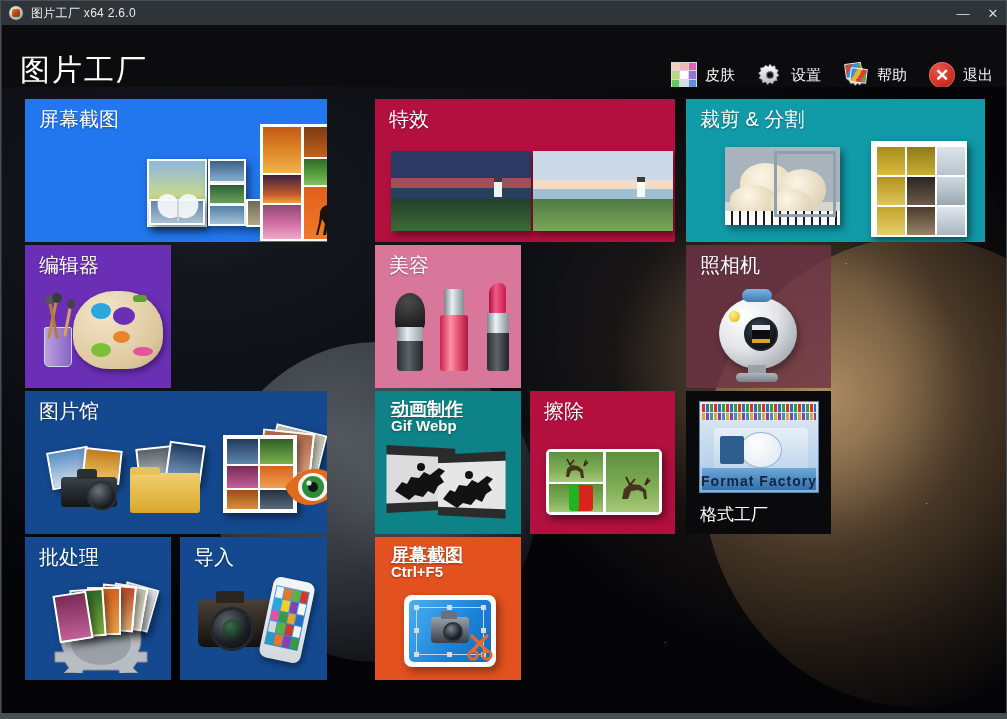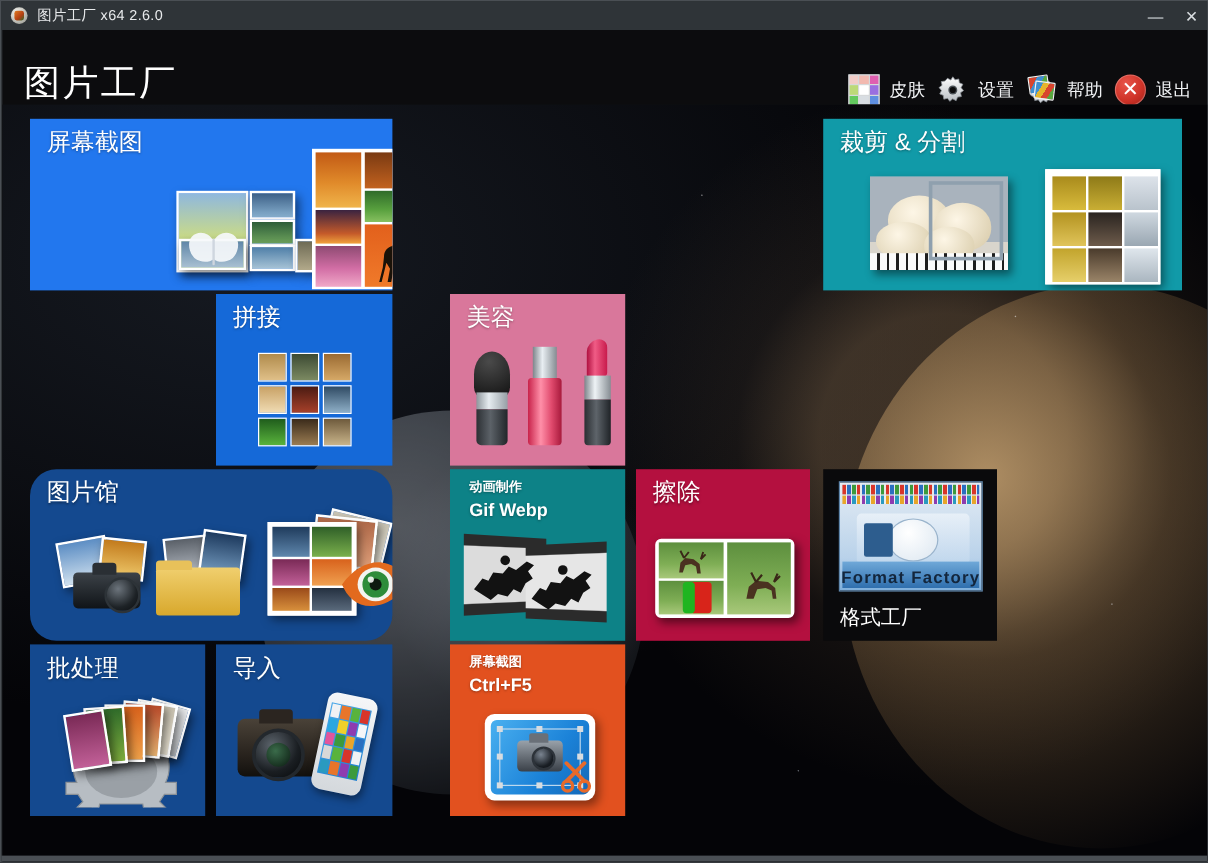--- a/index.html
+++ b/index.html
@@ -21,21 +21,21 @@
   .tb-title{ color:#e8eaec; font-size:12px; letter-spacing:.3px; }
   .tb-spacer{ flex:1 1 auto; }
   .tb-btn{ width:30px; height:24px; display:flex; align-items:center; justify-content:center;
            color:#d8dcdf; font-size:13px; line-height:1; }
 
   
   .header{ position:absolute; left:1px; top:24px; width:1005px; height:62px;
            background:#0c0c0e; }
   .app-title{ position:absolute; left:18px; top:30px; font-size:30px; color:#ffffff;
               letter-spacing:2px; line-height:1; }
-  .tools{ position:absolute; right:14px; top:36px; display:flex; align-items:center; gap:9px; }
+  .tools{ position:absolute; right:14px; top:36px; display:flex; align-items:center; gap:21px;font-family:Liberation Serif, serif; }
   .tool{ display:flex; align-items:center; gap:7px; cursor:pointer; }
   .tool-label{ color:#f0f2f4; font-size:15px; white-space:nowrap; }
 
   .ico{ width:28px; height:28px; position:relative; flex:0 0 auto; }
   
   .ico-skin{ width:26px; height:26px; display:grid; grid-template-columns:repeat(3,1fr);
              grid-template-rows:repeat(3,1fr); border:1px solid #d6d8da; background:#d6d8da; gap:1px; }
   .ico-skin i{ display:block; }
   
   .gear{ position:absolute; left:1px; top:1px; width:26px; height:26px; }
@@ -73,21 +73,21 @@
        radial-gradient(1px 1px at 66% 88%, #cfd8e3, transparent),
        radial-gradient(1px 1px at 84% 28%, #fff, transparent),
        radial-gradient(1px 1px at 92% 66%, #e6ecf3, transparent),
        radial-gradient(1px 1px at 7% 55%, #fff, transparent),
        radial-gradient(1px 1px at 47% 41%, #d9e2ec, transparent);}
 
   
   .tile{ position:absolute; overflow:hidden; cursor:pointer; }
   .tile-label{ position:absolute; left:14px; top:9px; color:#fff; font-size:20px;
                line-height:1.1; text-shadow:0 1px 2px rgba(0,0,0,.35); white-space:nowrap; }
-  .tile-label.sm3{ font-size:11px; top:9px; left:16px; font-weight:bold; }
+  .tile-label.sm3{ font-size:18px; top:9px; left:16px; font-weight:bold;text-decoration:underline; }
   .tile-label.sm4{ font-size:15px; top:27px; left:16px; font-weight:bold; }
   .tile-caption{ position:absolute; left:14px; bottom:8px; color:#fff; font-size:17px; }
 
   
   .ph{ position:absolute; background-size:cover; }
   .shadow{ box-shadow:3px 4px 7px rgba(0,0,0,.45); }
   .forest{ background:linear-gradient(#2f6b2a,#58a03e 60%,#87c060); }
   .autumn{ background:linear-gradient(#c25a15,#e08a2a 55%,#f0b44b); }
   .pinkf{ background:linear-gradient(#8e4a72,#d26ea5 55%,#f0a8c8); }
   .grass{ background:linear-gradient(#5d8f3e,#7fae55 60%,#a8c87a); }
@@ -211,20 +211,33 @@
         <div class="ph forest" style="left:279px; top:60px; width:38px; height:26px;"></div>
         <div class="ph" style="left:238px; top:76px; width:38px; height:28px; background:linear-gradient(#3a2340,#c45a2a 70%,#f0a23c);"></div>
         <div class="ph pinkf" style="left:238px; top:106px; width:38px; height:34px;"></div>
         <div class="ph" style="left:279px; top:88px; width:38px; height:52px; background:linear-gradient(#e2601c,#f07a2a);"></div>
         <svg style="position:absolute;left:288px;top:98px;" width="24" height="40" viewBox="0 0 24 40">
           <path fill="#1a1208" d="M17 2c2 0 3 2 3 4l-1 6-3 6-1 10-2 10h-3l2-11-3-5-2 8-2 8H3l3-12 1-9c0-5 3-8 7-9l3-6z"></path>
         </svg>
       </div>
     </div>
 
+    <div class="tile" style="left:373px; top:12px; width:300px; height:143px; background:#b4103f;">
+      <div class="tile-label">特效</div>
+      <div>
+        <div class="ph shadow" style="left:16px; top:52px; width:140px; height:80px;
+             background:linear-gradient(#2c3a63 0 34%,#a34f57 34% 46%,#27405c 46% 66%,#1b2a22 66% 100%);"></div>
+        <div class="ph" style="left:16px; top:100px; width:140px; height:32px; background:linear-gradient(#24402a,#3d6b35);"></div>
+        <div class="ph shadow" style="left:158px; top:52px; width:140px; height:80px;
+             background:linear-gradient(#cbd8e6 0 36%,#f0dcc9 36% 48%,#9fc0d4 48% 66%,#47683f 66% 100%);"></div>
+        <div class="ph" style="left:158px; top:100px; width:140px; height:32px; background:linear-gradient(#4e7a42,#7aa858);"></div>
+        <div style="position:absolute;left:119px;top:78px;width:8px;height:20px;background:#f1f1ee;border-top:5px solid #3b3b3b;"></div>
+        <div style="position:absolute;left:262px;top:78px;width:8px;height:20px;background:#fbfbf8;border-top:5px solid #3b3b3b;"></div>
+      </div>
+    </div>
 
     <div class="tile" style="left:684px; top:12px; width:299px; height:143px; background:#119aa8;">
       <div class="tile-label">裁剪 &amp; 分割</div>
       <div>
         <div class="ph shadow" style="left:39px; top:48px; width:115px; height:78px;
              background:linear-gradient(#a9b3bd 0 70%,#d9d5cc 70% 100%);"></div>
         <div style="position:absolute;left:54px;top:64px;width:52px;height:40px;border-radius:50% 50% 45% 45%;
              background:radial-gradient(circle at 40% 35%,#fdf6e6,#ddd0b0);"></div>
         <div style="position:absolute;left:92px;top:70px;width:48px;height:40px;border-radius:50% 50% 45% 45%;
              background:radial-gradient(circle at 40% 35%,#fdf6e6,#d6c8a6);"></div>
@@ -243,35 +256,47 @@
           <span style="position:absolute;left:4px;top:34px;width:28px;height:28px;background:linear-gradient(#b39320,#e0c45a);"></span>
           <span style="position:absolute;left:34px;top:34px;width:28px;height:28px;background:linear-gradient(#2a2420,#6d5b4b);"></span>
           <span style="position:absolute;left:64px;top:34px;width:28px;height:28px;background:linear-gradient(#cfd8e0,#9aa7b2);"></span>
           <span style="position:absolute;left:4px;top:64px;width:28px;height:28px;background:linear-gradient(#c2a42c,#e6cf6a);"></span>
           <span style="position:absolute;left:34px;top:64px;width:28px;height:28px;background:linear-gradient(#4a3b2c,#9a8468);"></span>
           <span style="position:absolute;left:64px;top:64px;width:28px;height:28px;background:linear-gradient(#dfe6ec,#aab6c0);"></span>
         </div>
       </div>
     </div>
 
-
-    <div class="tile" style="left:178px; top:158px; width:147px; height:143px; background:#1569d8;">
-      <div class="tile-label">拼接</div>
-      <div style="position:absolute;left:35px;top:49px;width:78px;height:78px;">
-        <span class="ph" style="left:0;top:0;width:24px;height:24px;background:linear-gradient(#b08b4c,#e0c089);border:1px solid #fff;"></span>
-        <span class="ph" style="left:27px;top:0;width:24px;height:24px;background:linear-gradient(#3c4a33,#7c8a62);border:1px solid #fff;"></span>
-        <span class="ph" style="left:54px;top:0;width:24px;height:24px;background:linear-gradient(#9a6a32,#d6a967);border:1px solid #fff;"></span>
-        <span class="ph" style="left:0;top:27px;width:24px;height:24px;background:linear-gradient(#c8a165,#f0dcb4);border:1px solid #fff;"></span>
-        <span class="ph" style="left:27px;top:27px;width:24px;height:24px;background:linear-gradient(#4a1b12,#a8412a);border:1px solid #fff;"></span>
-        <span class="ph" style="left:54px;top:27px;width:24px;height:24px;background:linear-gradient(#2f4a63,#8fb0c8);border:1px solid #fff;"></span>
-        <span class="ph" style="left:0;top:54px;width:24px;height:24px;background:linear-gradient(#1f5c1c,#59b33c);border:1px solid #fff;"></span>
-        <span class="ph" style="left:27px;top:54px;width:24px;height:24px;background:linear-gradient(#3a2a1a,#9a7c52);border:1px solid #fff;"></span>
-        <span class="ph" style="left:54px;top:54px;width:24px;height:24px;background:linear-gradient(#6e5a3c,#c9b48a);border:1px solid #fff;"></span>
-      </div>
-    </div>
+    <div class="tile" style="left:23px; top:158px; width:146px; height:143px; background:#6a2fb5;">
+      <div class="tile-label">编辑器</div>
+      <div>
+        <div style="position:absolute;left:48px;top:46px;width:90px;height:78px;border-radius:46% 46% 40% 40%/50% 50% 40% 40%;
+             background:radial-gradient(circle at 35% 28%,#f4e6c9,#ddc79d 70%,#c2a97c);box-shadow:2px 3px 6px rgba(0,0,0,.4);"></div>
+        <div style="position:absolute;left:88px;top:62px;width:22px;height:18px;border-radius:50%;background:#6a2fb5;"></div>
+        <div style="position:absolute;left:66px;top:58px;width:20px;height:16px;border-radius:50%;background:#2aa7e0;"></div>
+        <div style="position:absolute;left:88px;top:86px;width:17px;height:12px;border-radius:50%;background:#e8852a;"></div>
+        <div style="position:absolute;left:66px;top:98px;width:20px;height:14px;border-radius:50%;background:#7cbf3a;"></div>
+        <div style="position:absolute;left:108px;top:102px;width:20px;height:9px;border-radius:50%;background:#e2559c;"></div>
+        <div style="position:absolute;left:108px;top:50px;width:14px;height:7px;border-radius:4px;background:#5f9e36;"></div>
+
+        <div style="position:absolute;left:19px;top:82px;width:28px;height:40px;border-radius:2px 2px 5px 5px;
+             background:linear-gradient(90deg,rgba(255,255,255,.55),rgba(200,220,240,.3));border:1px solid #cfd9e6;"></div>
+        <svg style="position:absolute;left:10px;top:48px;" width="48" height="46" viewBox="0 0 48 46">
+          <g stroke-linecap="round">
+            <line x1="14" y1="44" x2="22" y2="4" stroke="#c08a40" stroke-width="3"></line>
+            <line x1="22" y1="44" x2="14" y2="6" stroke="#b07b36" stroke-width="3"></line>
+            <line x1="30" y1="42" x2="36" y2="10" stroke="#d6a45c" stroke-width="3"></line>
+            <ellipse cx="22" cy="5" rx="5" ry="5" fill="#3a3a3a"></ellipse>
+            <ellipse cx="14" cy="7" rx="4" ry="4" fill="#555"></ellipse>
+            <ellipse cx="36" cy="11" rx="4" ry="5" fill="#444"></ellipse>
+          </g>
+        </svg>
+      </div>
+    </div>
+
 
     <div class="tile" style="left:373px; top:158px; width:146px; height:143px; background:#d9779b;">
       <div class="tile-label">美容</div>
       <div>
 
         <div style="position:absolute;left:20px;top:48px;width:30px;height:38px;border-radius:50% 50% 22% 22%;
              background:radial-gradient(circle at 42% 22%,#4a4a4a,#111);"></div>
         <div style="position:absolute;left:22px;top:82px;width:26px;height:14px;
              background:linear-gradient(90deg,#8e969c,#e6ecf0 40%,#97a0a6);"></div>
         <div style="position:absolute;left:22px;top:96px;width:26px;height:30px;border-radius:0 0 4px 4px;
@@ -285,23 +310,42 @@
         <div style="position:absolute;left:114px;top:38px;width:17px;height:32px;border-radius:9px 9px 3px 3px;
              background:linear-gradient(90deg,#b01040,#f05c86 40%,#c81a4c);transform:skewY(-12deg);"></div>
         <div style="position:absolute;left:112px;top:68px;width:22px;height:20px;
              background:linear-gradient(90deg,#7d848a,#eef3f6 40%,#868d93);"></div>
         <div style="position:absolute;left:112px;top:88px;width:22px;height:38px;border-radius:0 0 3px 3px;
              background:linear-gradient(90deg,#2a2e32,#5e646a 45%,#1f2327);"></div>
       </div>
     </div>
 
 
-
-
-    <div class="tile" style="left:23px; top:304px; width:302px; height:143px; background:#14498f;border-radius:22px;">
+    <div class="tile" style="left:684px; top:158px; width:145px; height:143px; background:rgba(110,51,69,.82);">
+      <div class="tile-label">照相机</div>
+      <div>
+        <div style="position:absolute;left:33px;top:52px;width:78px;height:72px;border-radius:50%;
+             background:radial-gradient(circle at 32% 26%,#ffffff,#e2e5e8 45%,#a9aeb3 80%,#7d8288);box-shadow:2px 4px 8px rgba(0,0,0,.4);"></div>
+        <div style="position:absolute;left:58px;top:72px;width:34px;height:34px;border-radius:50%;
+             background:radial-gradient(circle at 38% 32%,#3c4550,#171b21 60%,#05070a);border:2px solid #20262e;"></div>
+        <div style="position:absolute;left:66px;top:82px;width:18px;height:12px;background:#0b0d10;"></div>
+        <div style="position:absolute;left:66px;top:80px;width:18px;height:5px;background:#e6ecf2;"></div>
+        <div style="position:absolute;left:66px;top:94px;width:18px;height:4px;background:#d8a62a;"></div>
+        <div style="position:absolute;left:43px;top:66px;width:11px;height:11px;border-radius:50%;
+             background:radial-gradient(circle at 35% 30%,#fff27a,#d8b515);"></div>
+        <div style="position:absolute;left:56px;top:44px;width:30px;height:13px;border-radius:7px;
+             background:linear-gradient(#7fb4e0,#3f79b8);"></div>
+        <div style="position:absolute;left:62px;top:120px;width:18px;height:10px;background:#9aa0a6;"></div>
+        <div style="position:absolute;left:50px;top:128px;width:42px;height:9px;border-radius:5px;
+             background:linear-gradient(#b0b6bc,#7a8086);"></div>
+      </div>
+    </div>
+
+
+    <div class="tile" style="left:23px; top:304px; width:302px; height:143px; background:#14498f;">
       <div class="tile-label">图片馆</div>
       <div>
 
         <div class="ph frame" style="left:24px;top:58px;width:42px;height:38px;background:linear-gradient(#5d8ec4,#cfe0ee);transform:rotate(-10deg);"></div>
         <div class="ph frame" style="left:58px;top:58px;width:38px;height:34px;background:linear-gradient(#c27a1c,#eec86a);transform:rotate(6deg);"></div>
         <div style="position:absolute;left:36px;top:86px;width:56px;height:30px;border-radius:4px;
              background:linear-gradient(#3c4248,#101418);"></div>
         <div style="position:absolute;left:52px;top:78px;width:20px;height:10px;border-radius:3px 3px 0 0;background:#2a2f34;"></div>
         <div style="position:absolute;left:62px;top:90px;width:30px;height:30px;border-radius:50%;
              background:radial-gradient(circle at 36% 30%,#6c747c,#1d2226 62%,#0a0d10);border:2px solid #2d3338;"></div>

